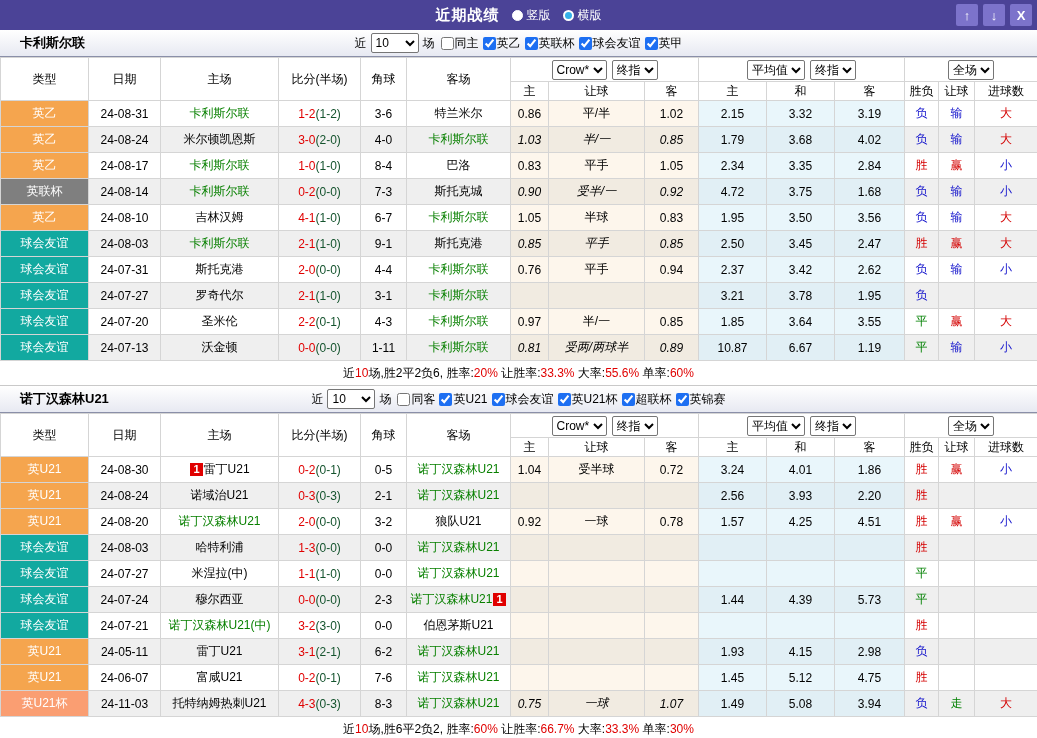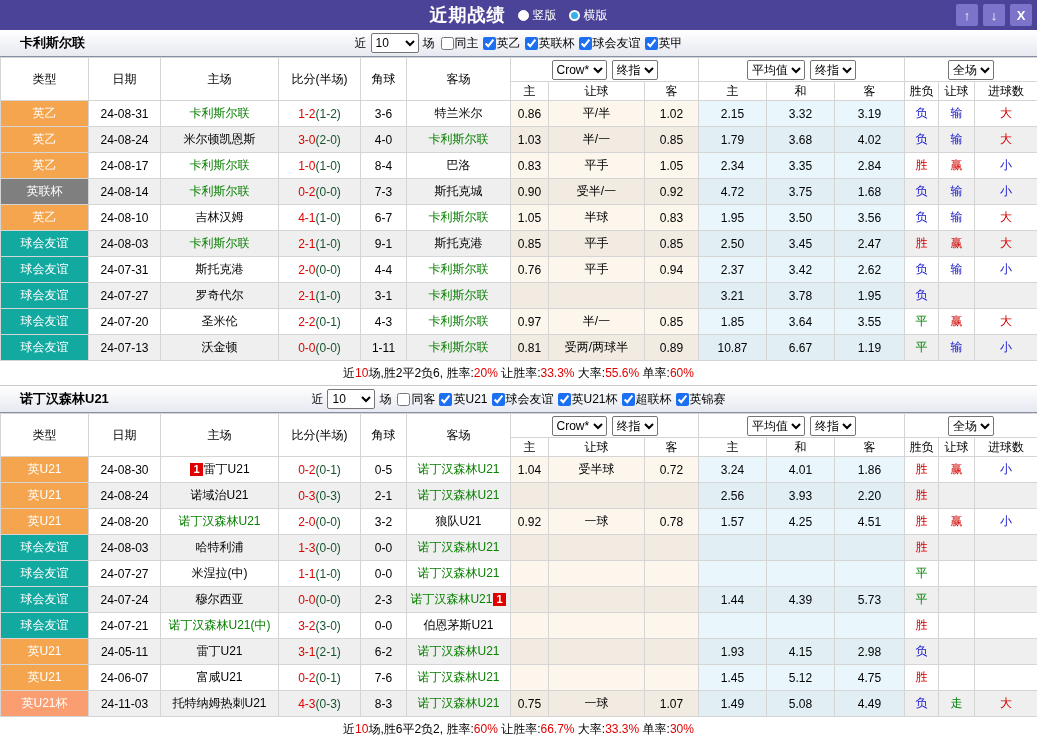--- a/index.html
+++ b/index.html
@@ -3,21 +3,21 @@
 <meta charset="utf-8">
 <style>
   * { box-sizing: border-box; }
   body { margin:0; width:1037px; background:#fff;
          font-family:"Liberation Sans","DejaVu Sans",sans-serif; }
   .window { width:1037px; min-height:738px; background:#fff; }
 
   
   .titlebar { height:30px; background:var(--titlebar,#4B4397); color:#fff;
               position:relative; display:flex; align-items:center; justify-content:center; gap:12px; }
-  .tb-title { font-weight:bold; font-size:18px; letter-spacing:1px;font-family:Liberation Mono, monospace; }
+  .tb-title { font-weight:bold; font-size:15px; letter-spacing:1px;font-family:Liberation Mono, monospace; }
   .radio-group { display:flex; align-items:center; gap:12px; font-size:12px; }
   .radio-opt { display:flex; align-items:center; gap:4px; cursor:pointer; }
   .radio-dot { width:11px; height:11px; border-radius:50%; display:inline-block; }
   .radio-dot.sel   { background:#fff; border:1px solid #fff; }
   .radio-dot.unsel { background:#35b1e8; border:2px solid #fff; }
   .tb-buttons { position:absolute; right:5px; top:4px; display:flex; gap:5px; }
   .tb-btn { width:22px; height:22px; background:var(--titlebar-button,#7C73CB); color:#fff;
             font-weight:bold; font-size:13px; display:flex; align-items:center;
             justify-content:center; border-radius:2px; cursor:pointer; }
 
@@ -40,21 +40,21 @@
   th, td { border:1px solid #d5d5d5; padding:0 1px; overflow:hidden; white-space:nowrap; }
   thead th { background:#fff; font-weight:normal; color:#000; }
   thead tr.selrow th { height:24px; }
   thead tr.subrow th { height:19px; }
   .sel-cell { border-bottom:none; }
   .sel-wrap { display:flex; justify-content:center; gap:5px; }
   tbody td { height:26px; }
   tbody tr.even td { background:#efefef; }
   tbody tr.odd  td { background:#ffffff; }
   td.crow { background:var(--crow-col-bg,#FDF6EC) !important; }
-  tr.even td.crow { background:#f1ebe1 !important; }
+  tr.even td.crow { background:#f1ebe1 !important;font-style:italic; }
   td.avgc { background:var(--avg-col-bg,#E9F6FB) !important; }
   tr.even td.avgc { background:#e1eff5 !important;margin-top:32px; }
   td.c-type { color:#fff; }
   td.type-orange { background:var(--league-orange,#F5A54E) !important; }
   td.type-gray   { background:var(--league-gray,#7F7F7F) !important; }
   td.type-teal   { background:var(--league-teal,#12A9A0) !important; }
   td.type-salmon { background:var(--league-salmon,#FA9E72) !important; }
   .hl { color:var(--team-highlight-green,#088000); }
   .score-main { color:var(--score-red,#E00000); }
   .score-half { color:#14532d; }
@@ -618,21 +618,21 @@
               <td class="">24-11-03</td>
               <td class=""><span class="">托特纳姆热刺U21</span></td>
               <td class=""><span class="score-main">4-3</span><span class="score-half">(0-3)</span></td>
               <td class="">8-3</td>
               <td class=""><span class="hl">诺丁汉森林U21</span></td>
               <td class="crow">0.75</td>
               <td class="crow">一球</td>
               <td class="crow">1.07</td>
               <td class="avgc">1.49</td>
               <td class="avgc">5.08</td>
-              <td class="avgc">4.49</td>
+              <td class="avgc">3.94</td>
               <td class="res-blue">负</td>
               <td class="res-green">走</td>
               <td class="res-red">大</td>
             </tr>
           </tbody>
     </table>
     <div class="summary-row">
           <span>近</span>
           <span class="seg-red">10</span>
           <span>场,胜6平2负2, 胜率:</span>

